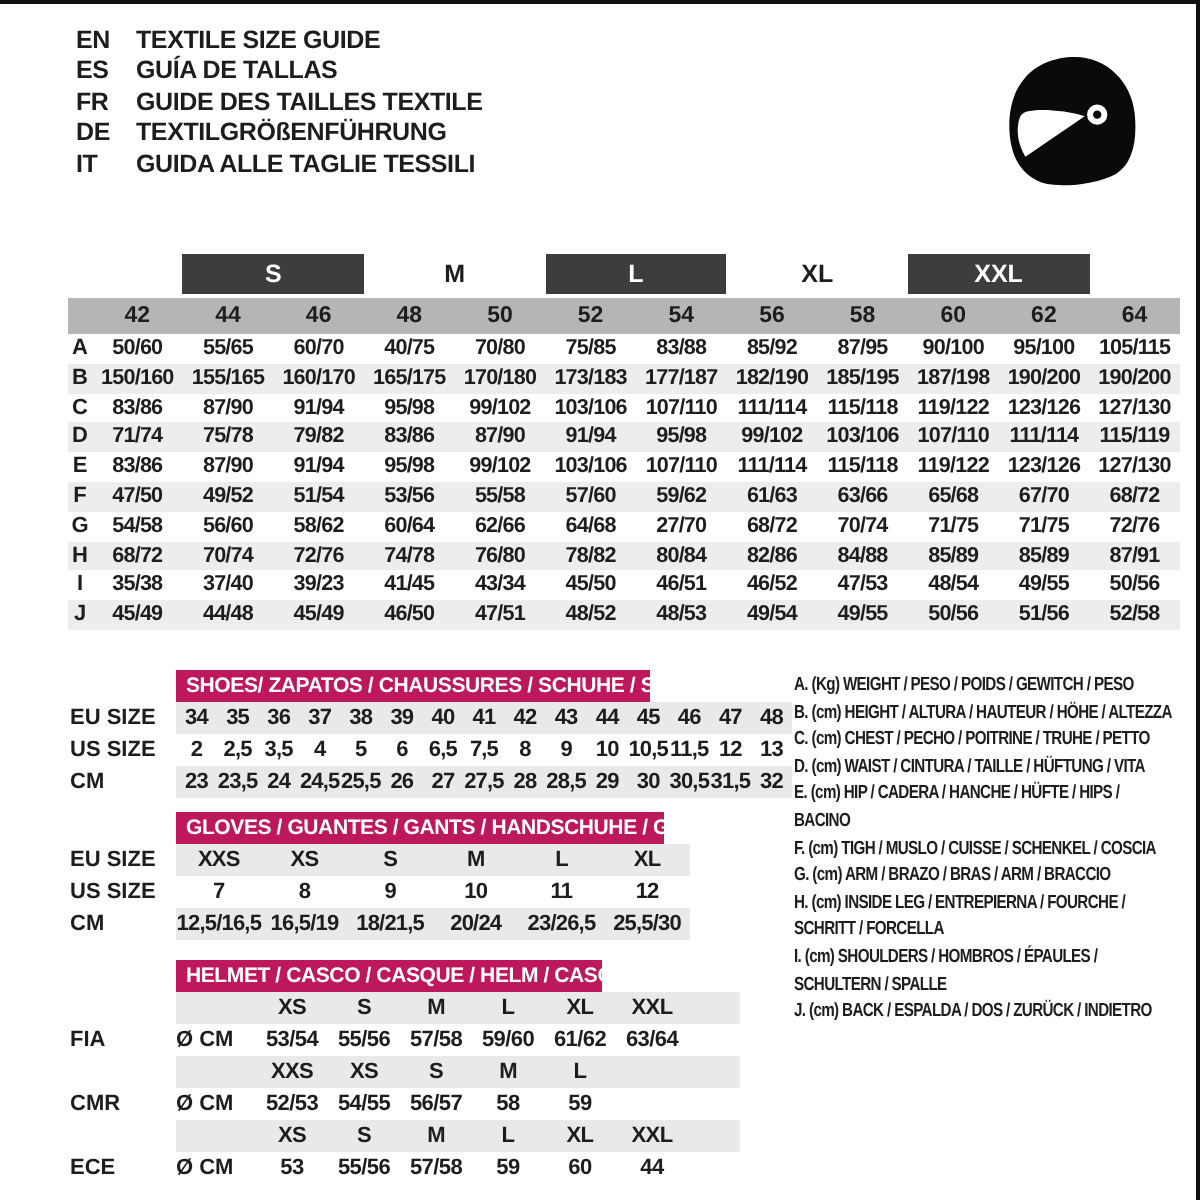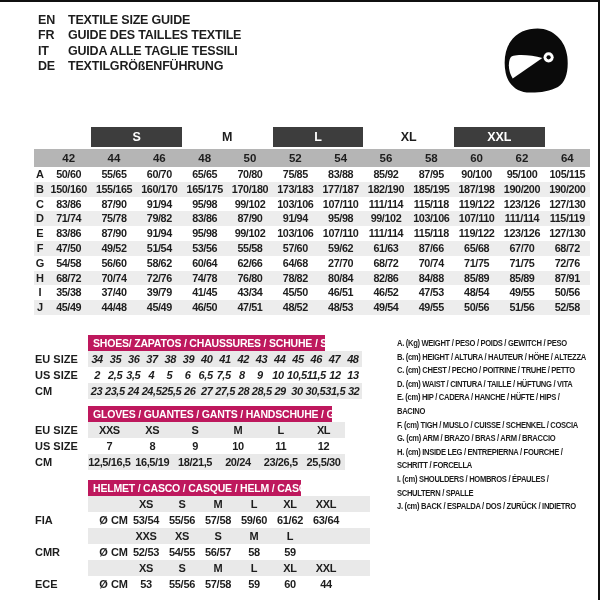--- a/index.html
+++ b/index.html
@@ -32,53 +32,57 @@
   .shoes{top:333px;}
   .gloves{top:404px;}
   .helm{top:478px;}
   .sec-bar{margin-left:53px;background:#be185d;color:#fff;font-weight:bold;font-size:10.5px;
     height:16px;line-height:16px;padding-left:5px;box-sizing:border-box;letter-spacing:-0.2px;white-space:nowrap;}
   .sec-row{display:flex;height:16px;line-height:16px;font-weight:bold;font-size:11px;}
   .sec-label{width:53px;}
   .sec-cells{display:flex;}
   .shaded{background:#e9e9e9;}
   .sec-cell{flex:1;text-align:center;letter-spacing:-0.4px;white-space:nowrap;}
-  .shoes .sec-bar{width:237px;}  .shoes .sec-cells{width:274px;font-style:italic;}
+  .shoes .sec-bar{width:237px;}  .shoes .sec-cells{width:308px;}
   .gloves .sec-bar{width:244px;} .gloves .sec-cells{width:257px;}
   .helm .sec-bar{width:213px;}   .helm .sec-cells{width:282px;}
-  .unit-cell{width:40px;text-align:right;white-space:nowrap;}
+  .unit-cell{width:40px;text-align:left;white-space:nowrap;}
   .hsize-cell{width:36px;text-align:center;white-space:nowrap;letter-spacing:-0.3px;}
   .hfill{flex:1;}
 
   
   .legend{position:absolute;left:397px;top:334px;width:240px;
     transform:scaleX(0.8);transform-origin:left top;
     font-weight:bold;font-size:9.5px;line-height:13.6px;letter-spacing:-0.4px;}
 </style>
 </head>
 <body>
 
 <div class="page">
 
   <div class="lang-block">
       <div class="lang-row">
         <div class="lang-code">EN</div>
         <div class="lang-text">TEXTILE SIZE GUIDE</div>
       </div>
       <div class="lang-row">
+        <div class="lang-code">ES</div>
+        <div class="lang-text">GUÍA DE TALLAS</div>
+      </div>
+      <div class="lang-row">
         <div class="lang-code">FR</div>
         <div class="lang-text">GUIDE DES TAILLES TEXTILE</div>
+      </div>
+      <div class="lang-row">
+        <div class="lang-code">DE</div>
+        <div class="lang-text">TEXTILGRÖßENFÜHRUNG</div>
       </div>
       <div class="lang-row">
         <div class="lang-code">IT</div>
         <div class="lang-text">GUIDA ALLE TAGLIE TESSILI</div>
-      </div>
-      <div class="lang-row">
-        <div class="lang-code">DE</div>
-        <div class="lang-text">TEXTILGRÖßENFÜHRUNG</div>
       </div>
     </div>
 
   <div class="helmet-icon">
     <svg viewBox="0 0 100 100" width="78" height="92">
       <path d="M56 7 C76 7 92 23 94 43 C96 62 92 76 82 82 C71 88 54 90 42 89 C28 88 18 78 15 64 C12 50 14 34 21 24 C29 12 42 7 56 7 Z" fill="#0a0a0a"></path>
       <path d="M20 47 C18 54 19 63 24 71 L62 45 C50 41 32 40 25 42 C22 43 21 44 20 47 Z" fill="#ffffff"></path>
       <circle cx="70" cy="44" r="6.5" fill="#ffffff"></circle>
       <circle cx="70" cy="44" r="2.7" fill="#0a0a0a"></circle>
     </svg>
@@ -108,21 +112,21 @@
         <div class="val-col">58</div>
         <div class="val-col">60</div>
         <div class="val-col">62</div>
         <div class="val-col">64</div>
       </div>
       <div class="data-row">
         <div class="letter-col">A</div>
         <div class="val-col">50/60</div>
         <div class="val-col">55/65</div>
         <div class="val-col">60/70</div>
-        <div class="val-col">65/65</div>
+        <div class="val-col">40/75</div>
         <div class="val-col">70/80</div>
         <div class="val-col">75/85</div>
         <div class="val-col">83/88</div>
         <div class="val-col">85/92</div>
         <div class="val-col">87/95</div>
         <div class="val-col">90/100</div>
         <div class="val-col">95/100</div>
         <div class="val-col">105/115</div>
       </div>
       <div class="data-row alt">
@@ -188,21 +192,21 @@
       <div class="data-row alt">
         <div class="letter-col">F</div>
         <div class="val-col">47/50</div>
         <div class="val-col">49/52</div>
         <div class="val-col">51/54</div>
         <div class="val-col">53/56</div>
         <div class="val-col">55/58</div>
         <div class="val-col">57/60</div>
         <div class="val-col">59/62</div>
         <div class="val-col">61/63</div>
-        <div class="val-col">87/66</div>
+        <div class="val-col">63/66</div>
         <div class="val-col">65/68</div>
         <div class="val-col">67/70</div>
         <div class="val-col">68/72</div>
       </div>
       <div class="data-row">
         <div class="letter-col">G</div>
         <div class="val-col">54/58</div>
         <div class="val-col">56/60</div>
         <div class="val-col">58/62</div>
         <div class="val-col">60/64</div>
@@ -227,21 +231,21 @@
         <div class="val-col">82/86</div>
         <div class="val-col">84/88</div>
         <div class="val-col">85/89</div>
         <div class="val-col">85/89</div>
         <div class="val-col">87/91</div>
       </div>
       <div class="data-row">
         <div class="letter-col">I</div>
         <div class="val-col">35/38</div>
         <div class="val-col">37/40</div>
-        <div class="val-col">39/79</div>
+        <div class="val-col">39/23</div>
         <div class="val-col">41/45</div>
         <div class="val-col">43/34</div>
         <div class="val-col">45/50</div>
         <div class="val-col">46/51</div>
         <div class="val-col">46/52</div>
         <div class="val-col">47/53</div>
         <div class="val-col">48/54</div>
         <div class="val-col">49/55</div>
         <div class="val-col">50/56</div>
       </div>

